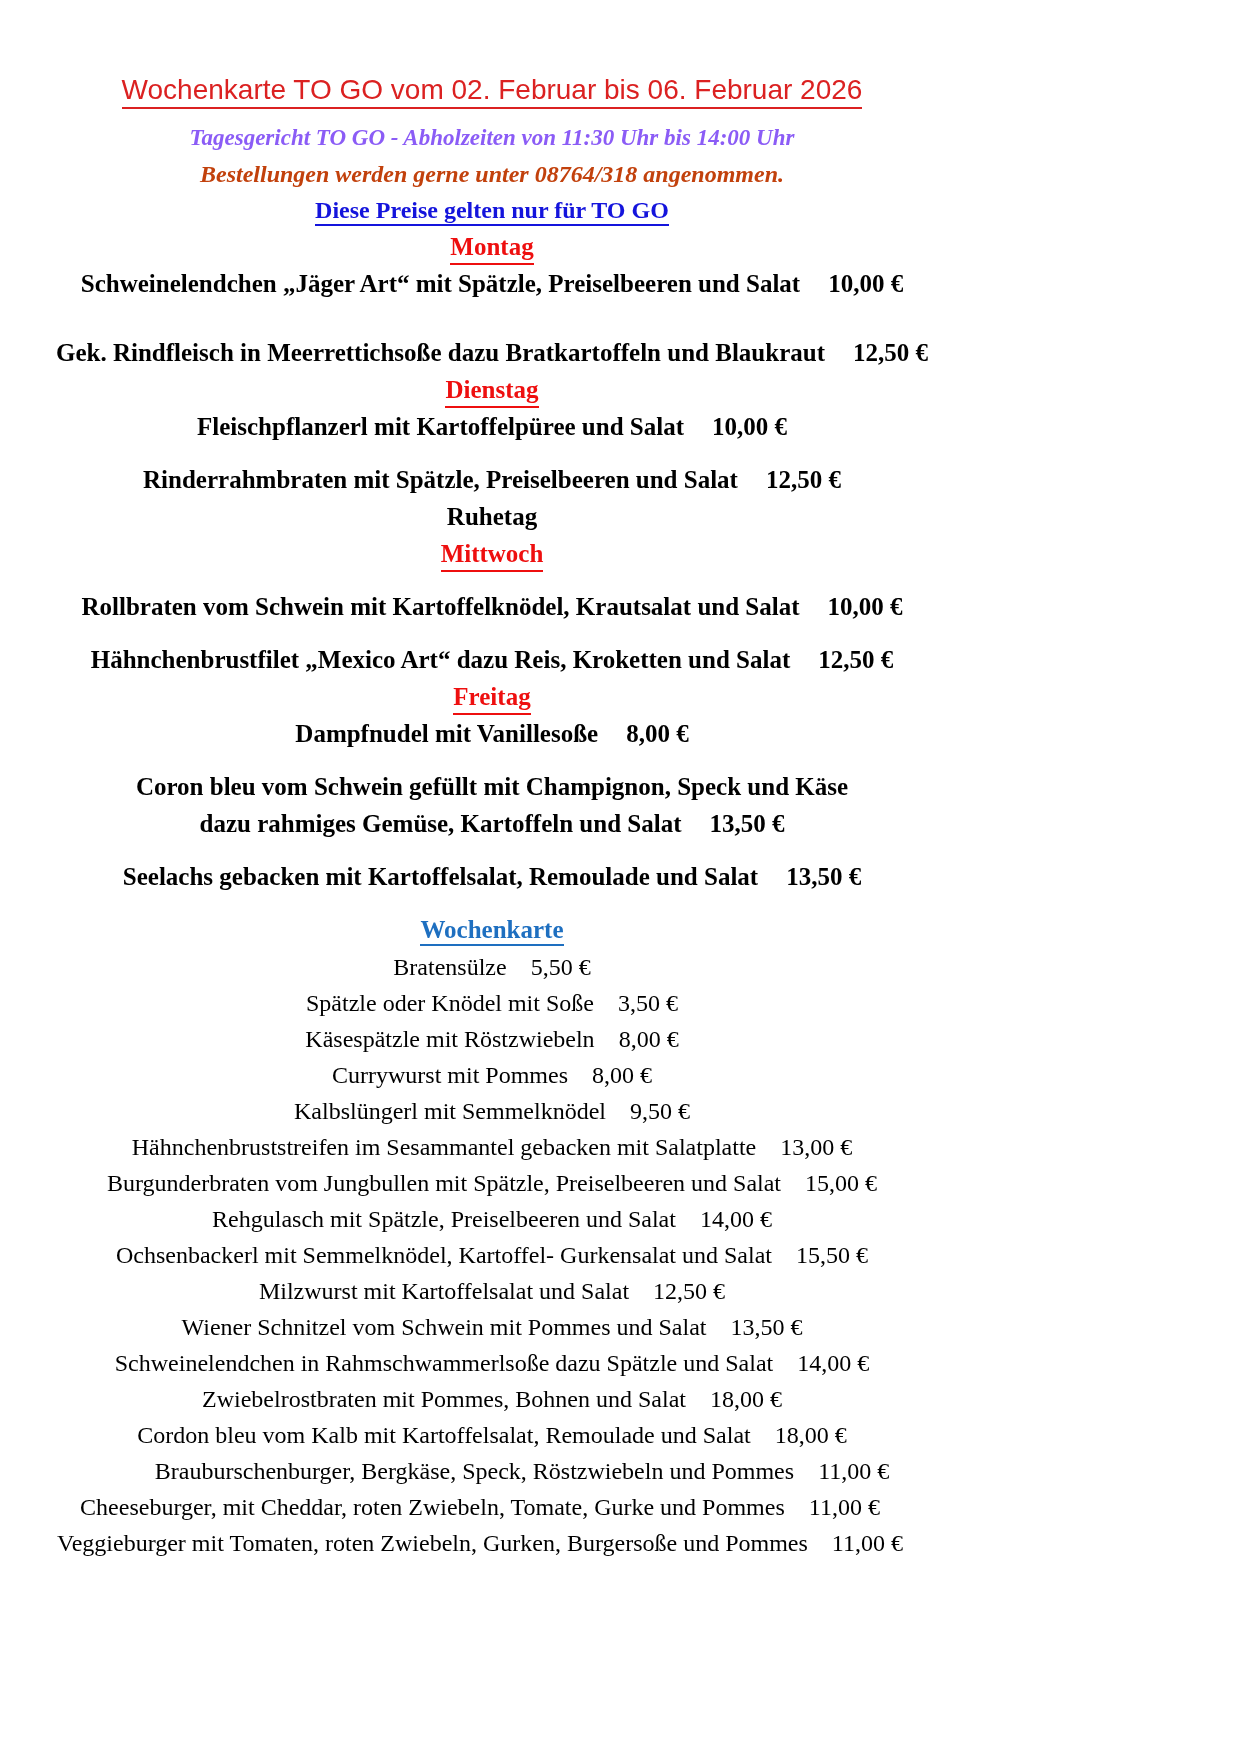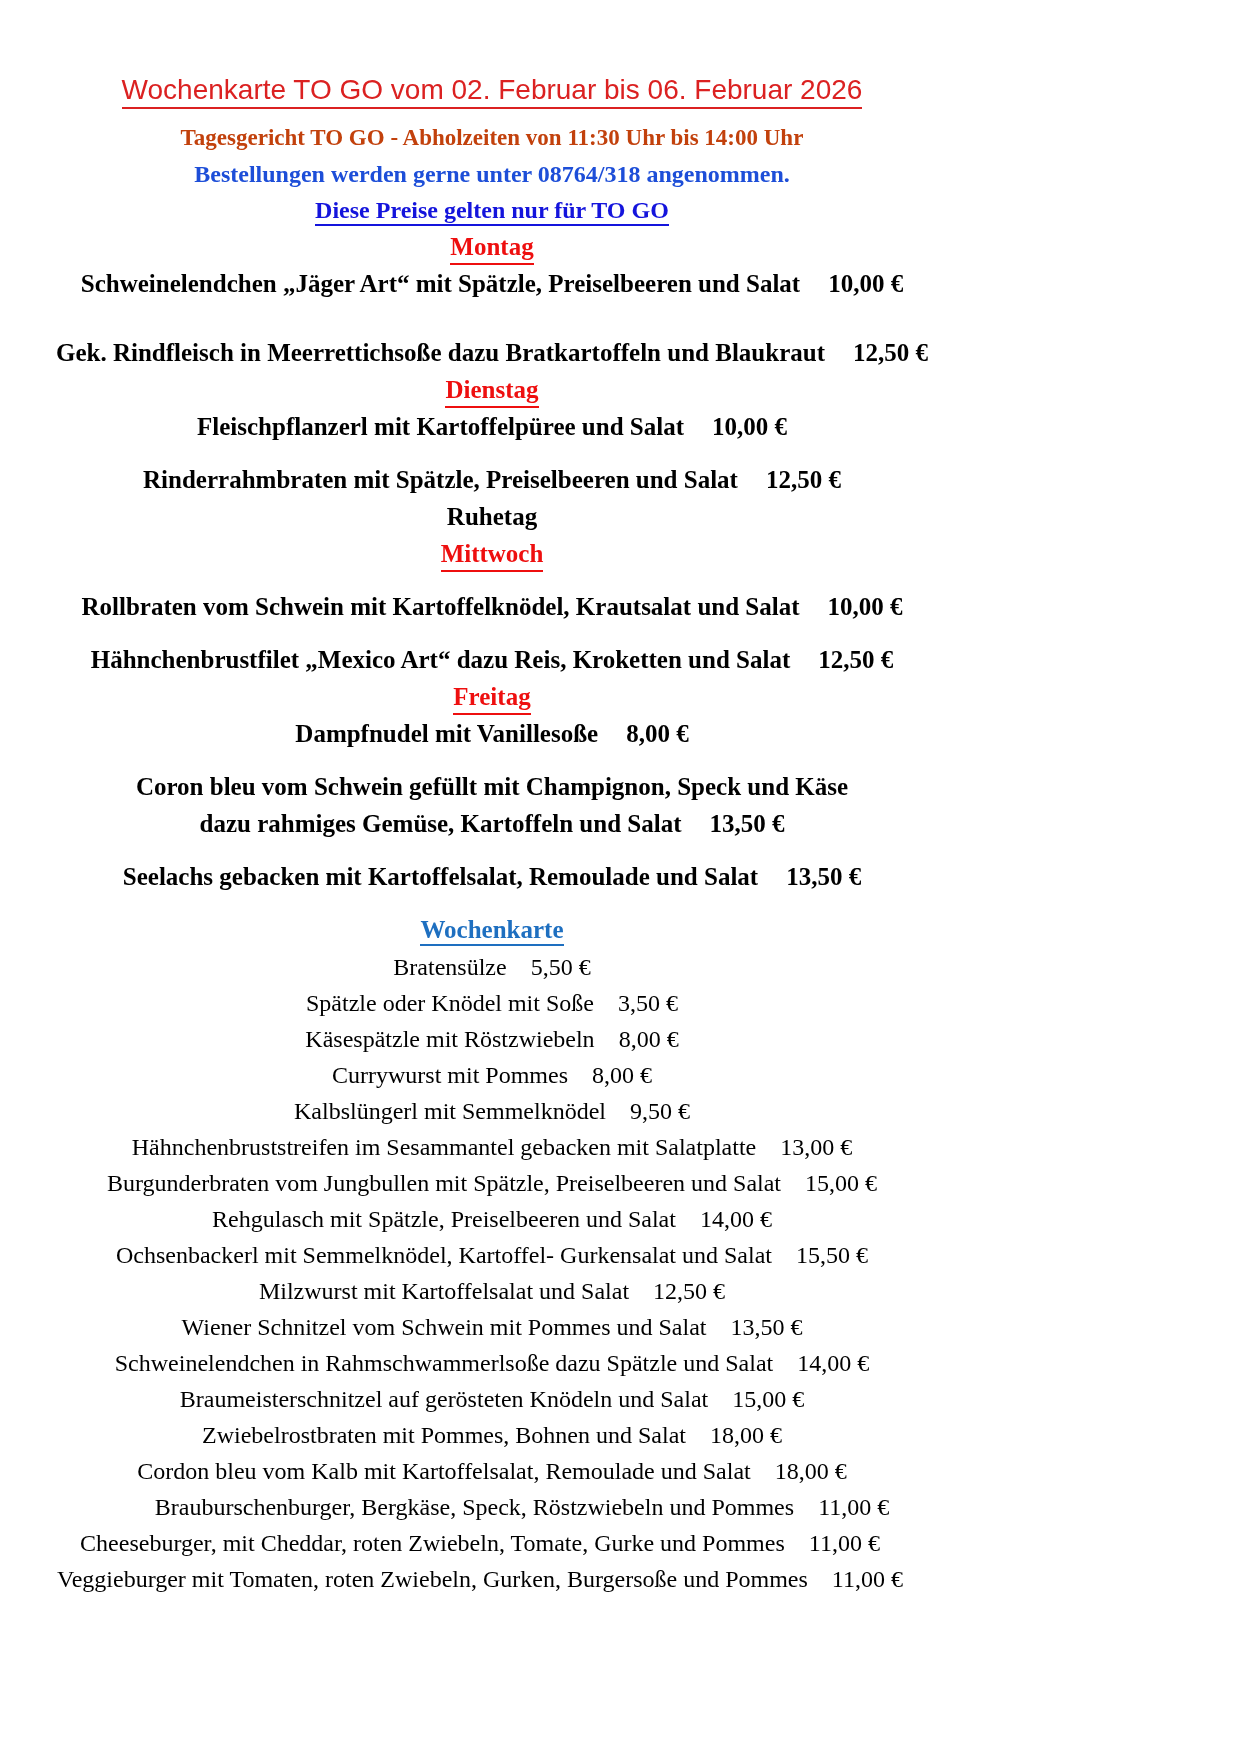--- a/index.html
+++ b/index.html
@@ -18,22 +18,22 @@
   }
   
   .title{
     font-family:"Liberation Sans", sans-serif;
     font-size:28px;line-height:40px;
     color:#DB2121;
     margin-bottom:10px;
   }
   .title .u{border-bottom:2px solid currentColor;padding-bottom:2px;}
   .info-line{font-weight:bold;font-size:23px;line-height:36px;}
-  .pickup{color:#c2410c;}
-  .order{color:#1d4ed8;font-size:24px;}
+  .pickup{color:#8b5cf6;font-style:italic;}
+  .order{color:#c2410c;font-size:24px;font-style:italic;}
   .togo{color:#1414DC;font-size:24px;}
   .togo .u{border-bottom:2px solid currentColor;padding-bottom:1px;}
   
   .line{font-size:25px;font-weight:bold;line-height:37px;white-space:nowrap;}
   .day-line .u{
     color:#EE0F0F;
     border-bottom:2px solid currentColor;
     padding-bottom:3px;
   }
   .price{margin-left:28px;}
@@ -104,21 +104,20 @@
       <div class="witem"><span>Käsespätzle mit Röstzwiebeln</span><span class="price">8,00 €</span></div>
       <div class="witem"><span>Currywurst mit Pommes</span><span class="price">8,00 €</span></div>
       <div class="witem"><span>Kalbslüngerl mit Semmelknödel</span><span class="price">9,50 €</span></div>
       <div class="witem"><span>Hähnchenbruststreifen im Sesammantel gebacken mit Salatplatte</span><span class="price">13,00 €</span></div>
       <div class="witem"><span>Burgunderbraten vom Jungbullen mit Spätzle, Preiselbeeren und Salat</span><span class="price">15,00 €</span></div>
       <div class="witem"><span>Rehgulasch mit Spätzle, Preiselbeeren und Salat</span><span class="price">14,00 €</span></div>
       <div class="witem"><span>Ochsenbackerl mit Semmelknödel, Kartoffel- Gurkensalat und Salat</span><span class="price">15,50 €</span></div>
       <div class="witem"><span>Milzwurst mit Kartoffelsalat und Salat</span><span class="price">12,50 €</span></div>
       <div class="witem"><span>Wiener Schnitzel vom Schwein mit Pommes und Salat</span><span class="price">13,50 €</span></div>
       <div class="witem"><span>Schweinelendchen in Rahmschwammerlsoße dazu Spätzle und Salat</span><span class="price">14,00 €</span></div>
-      <div class="witem"><span>Braumeisterschnitzel auf gerösteten Knödeln und Salat</span><span class="price">15,00 €</span></div>
       <div class="witem"><span>Zwiebelrostbraten mit Pommes, Bohnen und Salat</span><span class="price">18,00 €</span></div>
       <div class="witem"><span>Cordon bleu vom Kalb mit Kartoffelsalat, Remoulade und Salat</span><span class="price">18,00 €</span></div>
       <div class="witem" style="transform: translateX(30px);"><span>Brauburschenburger, Bergkäse, Speck, Röstzwiebeln und Pommes</span><span class="price">11,00 €</span></div>
       <div class="witem" style="transform: translateX(-12px);"><span>Cheeseburger, mit Cheddar, roten Zwiebeln, Tomate, Gurke und Pommes</span><span class="price">11,00 €</span></div>
       <div class="witem" style="transform: translateX(-12px);"><span>Veggieburger mit Tomaten, roten Zwiebeln, Gurken, Burgersoße und Pommes</span><span class="price">11,00 €</span></div>
     </div>
 
 </div>
 
 </body></html>

